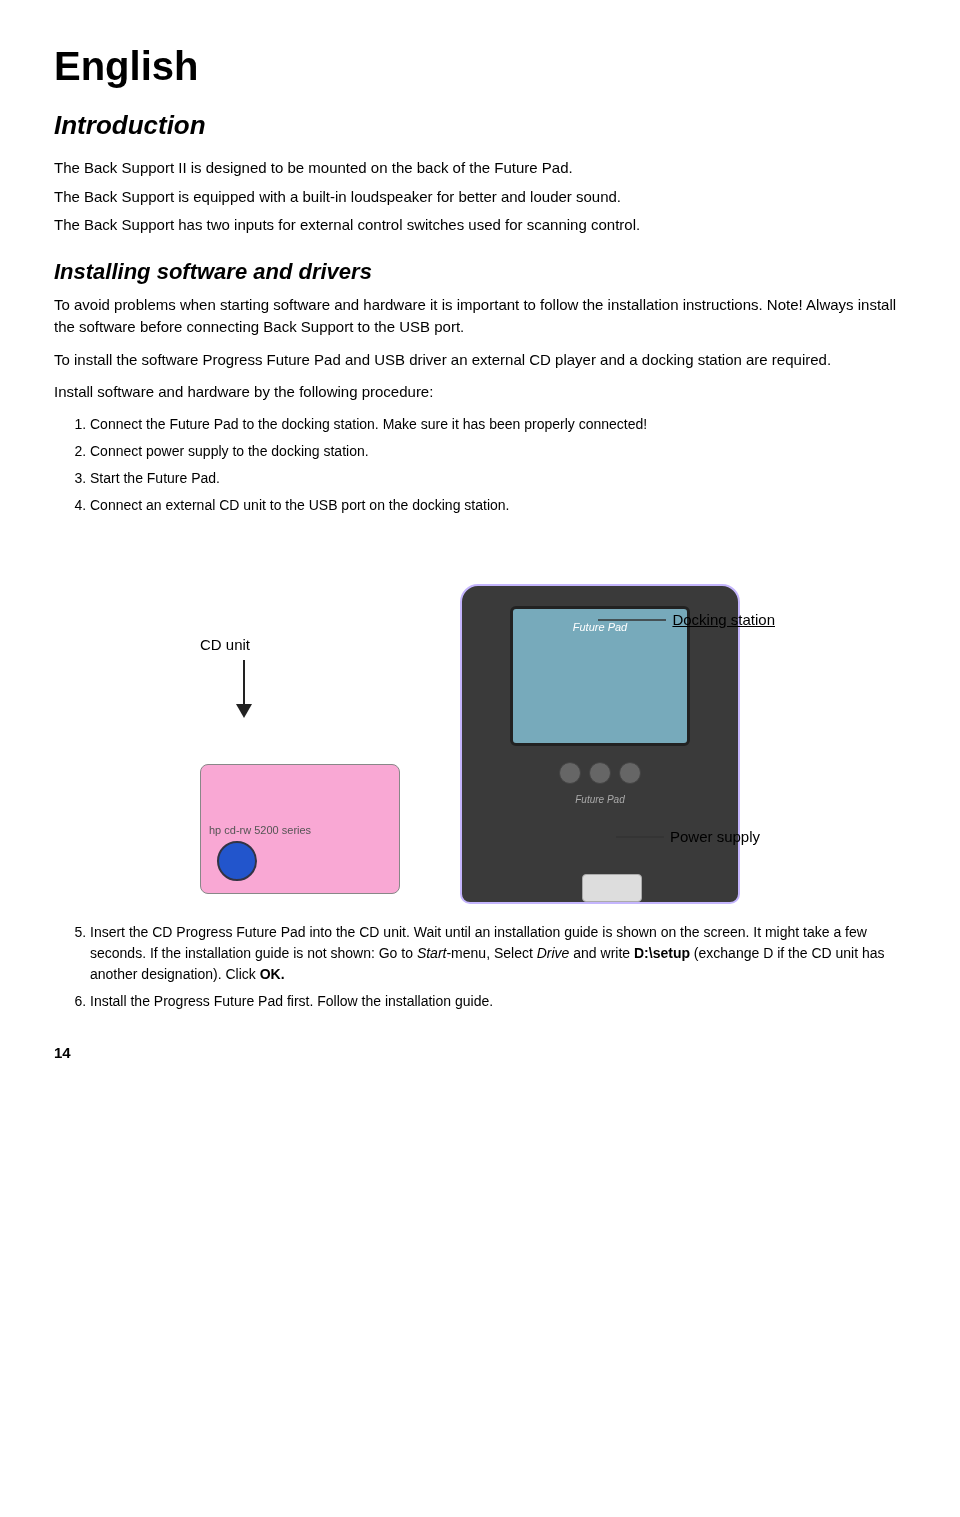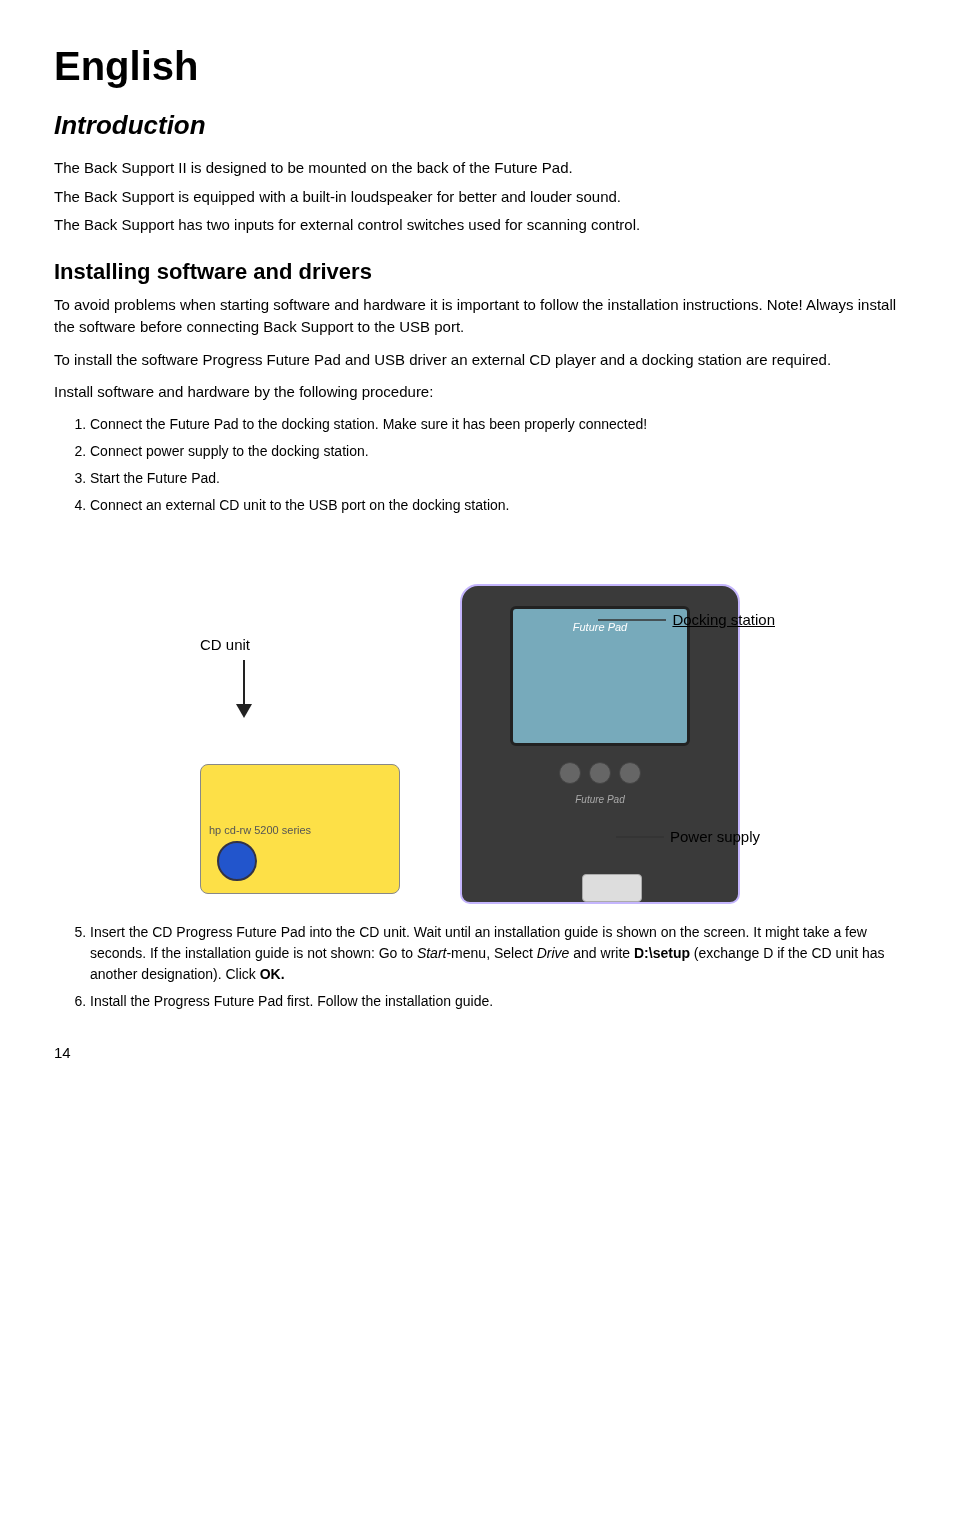--- a/index.html
+++ b/index.html
@@ -24,20 +24,21 @@
       font-size: 26px;
       font-weight: bold;
       font-style: italic;
       margin-top: 4px;
       margin-bottom: 12px;
       font-family: Arial, Helvetica, sans-serif;
     }
     h3.subsection-title {
       font-size: 22px;
       font-weight: bold;
+      font-style: italic;
       margin-top: 18px;
       margin-bottom: 6px;
     }
     p {
       margin-bottom: 10px;
       font-size: 15px;
     }
     ol {
       margin-left: 36px;
       margin-bottom: 10px;
@@ -76,21 +77,21 @@
       top: 36px;
       left: 44px;
     }
     
     .cd-unit-shape {
       position: absolute;
       bottom: 10px;
       left: 10px;
       width: 200px;
       height: 130px;
-      background: #fde047;
+      background: #f9a8d4;
       border-radius: 8px;
       border: 1.5px solid #888;
       display: flex;
       flex-direction: column;
       align-items: flex-start;
       justify-content: flex-end;
       padding: 8px;
     }
     .cd-unit-shape::after {
       content: '';
@@ -181,21 +182,21 @@
       height: 28px;
       background: #ddd;
       border-radius: 4px;
       border: 1.5px solid #aaa;
     }
     .bold { font-weight: bold; }
     .italic { font-style: italic; }
     .page-number {
       margin-top: 30px;
       font-size: 15px;
-      font-weight: normal;
+      font-weight: bold;
     }
     .intro-para {
       margin-bottom: 6px;
     }
     
     .arrow-svg {
       display: block;
     }
   </style>
 </head>

